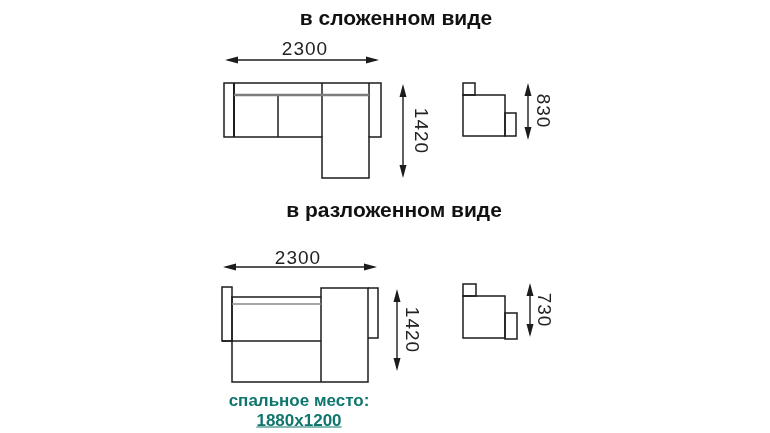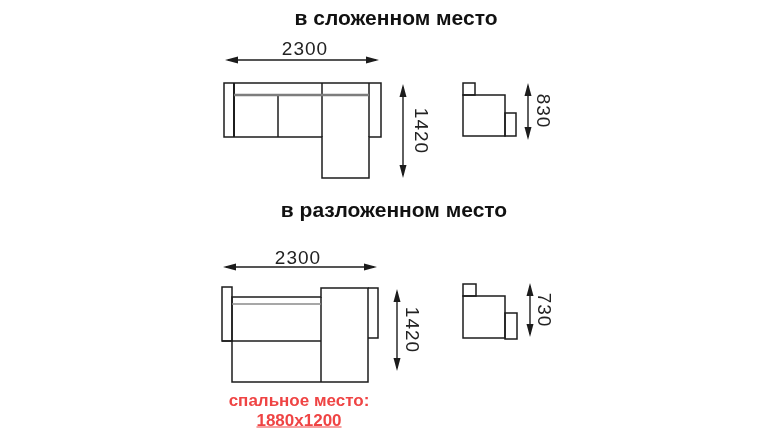--- a/index.html
+++ b/index.html
@@ -14,21 +14,21 @@
   .lbl{
     position:absolute;
     transform:translate(-50%,-50%);
     color:#161616;
     white-space:nowrap;
     line-height:1;
   }
   .lbl.vert{transform:translate(-50%,-50%) rotate(90deg);}
   .title{font-size:21px;font-weight:bold;color:#111;}
   .dim{font-size:19px;font-weight:400;color:#222;letter-spacing:1px;}
-  .note{font-size:17px;font-weight:bold;color:#ef4444;}
+  .note{font-size:17px;font-weight:bold;color:#0f766e;}
 </style>
 </head>
 <body>
 
 <div id="stage">
 
   <svg id="linework" width="770" height="433" viewBox="0 0 770 433" fill="none" stroke="#1c1c1c" stroke-width="1.5">
 
     <g>
 
@@ -96,29 +96,29 @@
       <line x1="397" y1="292" x2="397" y2="368"></line>
       <polygon points="397,289 393.5,302 400.5,302" fill="#1c1c1c" stroke="none"></polygon>
       <polygon points="397,371 393.5,358 400.5,358" fill="#1c1c1c" stroke="none"></polygon>
 
       <line x1="530" y1="286" x2="530" y2="334"></line>
       <polygon points="530,283 526.5,296 533.5,296" fill="#1c1c1c" stroke="none"></polygon>
       <polygon points="530,337 526.5,324 533.5,324" fill="#1c1c1c" stroke="none"></polygon>
     </g>
   </svg>
 
-  <div class="lbl title" style="left:396px;top:17px;">в сложенном место</div>
+  <div class="lbl title" style="left:396px;top:17px;">в сложенном виде</div>
 
   <div class="lbl dim" style="left:305px;top:48px;">2300</div>
 
   <div class="lbl dim vert" style="left:421px;top:131px;">1420</div>
 
   <div class="lbl dim vert" style="left:543px;top:111px;">830</div>
 
-  <div class="lbl title" style="left:394px;top:209px;">в разложенном место</div>
+  <div class="lbl title" style="left:394px;top:209px;">в разложенном виде</div>
 
   <div class="lbl dim" style="left:298px;top:257px;">2300</div>
 
   <div class="lbl dim vert" style="left:412px;top:330px;">1420</div>
 
   <div class="lbl dim vert" style="left:544px;top:310px;">730</div>
 
   <div class="lbl note" style="left:299px;top:400px;">спальное место:</div>
 
   <div class="lbl note" style="left:299px;top:420px;text-decoration:underline;">1880х1200</div>

